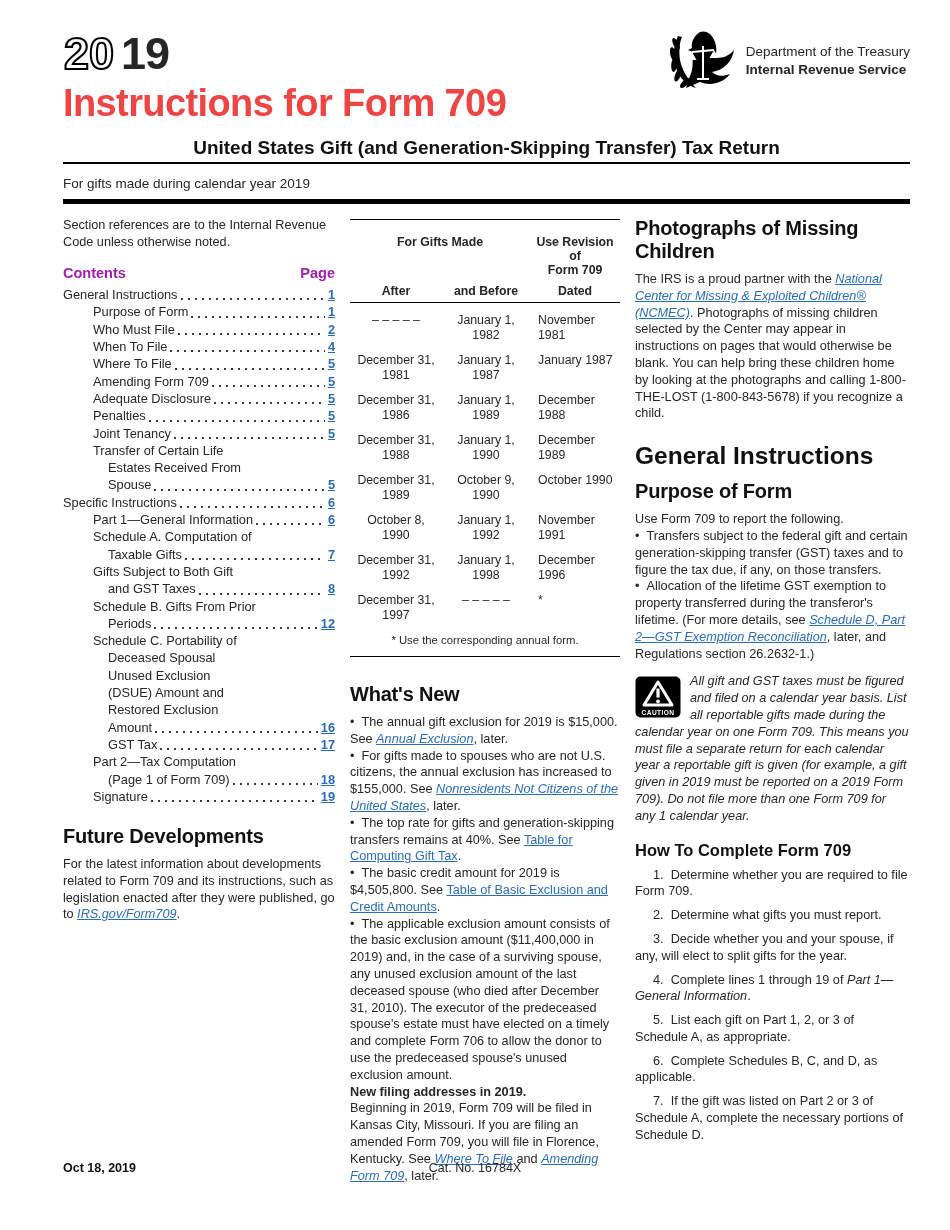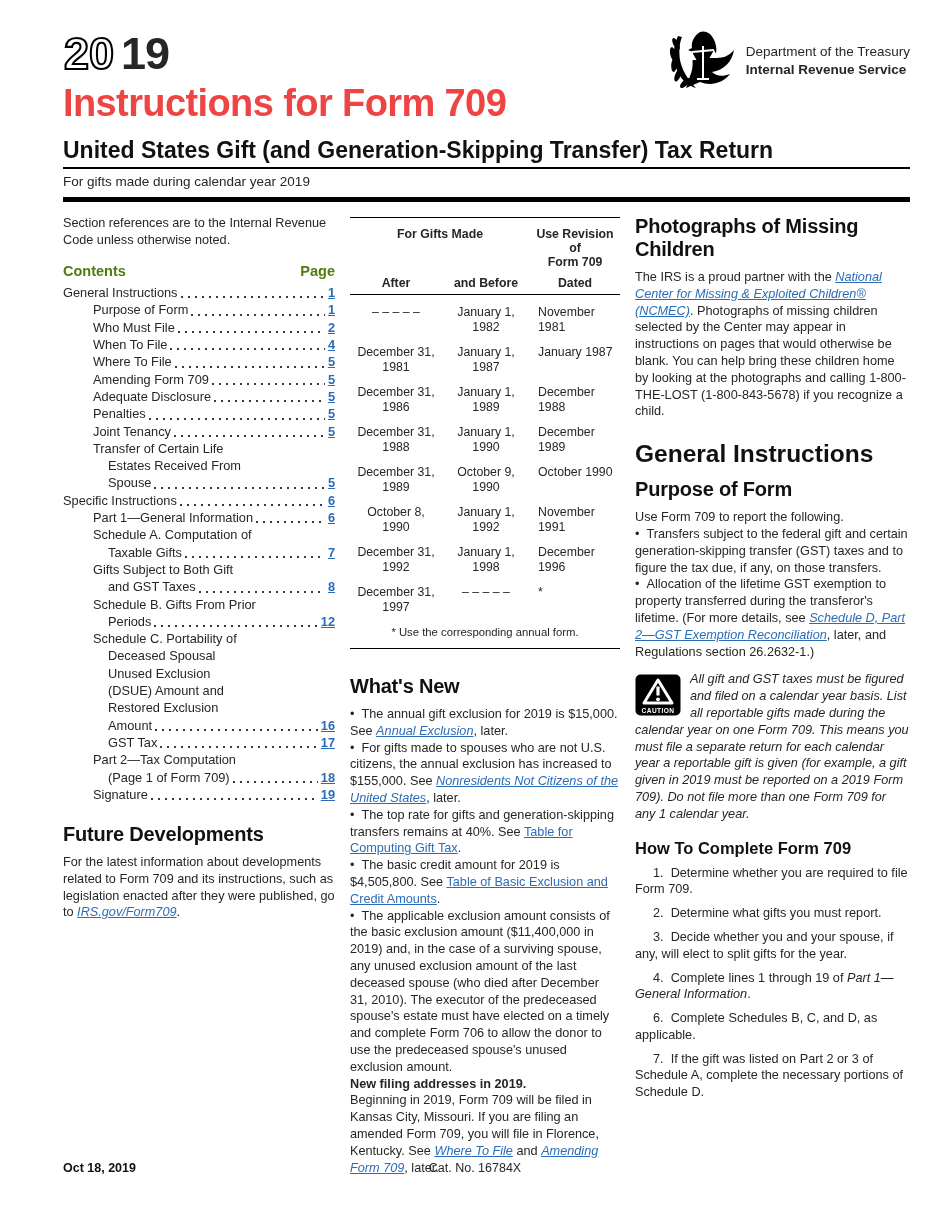--- a/index.html
+++ b/index.html
@@ -13,22 +13,22 @@
 
   
   .masthead { display:flex; justify-content:space-between; align-items:flex-start; }
   .year { display:flex; align-items:flex-end; height:48px; }
   .year-bold { font-size:45px; font-weight:bold; line-height:0.92; letter-spacing:-1px; }
   .main-title { font-size:38px; font-weight:bold; letter-spacing:-0.6px; margin-top:8px; color:#ef4444; }
   .agency { display:flex; gap:8px; align-items:flex-start; margin-top:4px; }
   .agency-text { font-size:13.5px; line-height:1.3; padding-top:13px; }
   .agency-text .l2 { font-weight:bold; }
 
-  .subtitle { font-size:23px; font-weight:bold; color:#111; border-bottom:2px solid #000; padding:12px 0 3px; }
-  .tagline { font-size:13.5px; padding:5px 0 8px; }
+  .subtitle { font-size:19px; font-weight:bold; color:#111; border-bottom:2px solid #000; padding:12px 0 3px;text-align:center; }
+  .tagline { font-size:13.5px; padding:12px 0 8px; }
   .thick-rule { height:5px; background:#000; }
 
   
   .columns { display:flex; gap:15px; margin-top:13px; }
   .col1 { width:272px; flex:none; }
   .col2 { width:270px; flex:none; }
   .col3 { flex:1; }
 
   .para { font-size:12.7px; line-height:16.8px; margin:0; }
   .step { margin:7px 0; text-indent:18px; }
@@ -37,32 +37,32 @@
   a.lnk, a.lnki { color:#2b6cb8; text-decoration:underline; cursor:pointer; }
   a.lnki { font-style:italic; }
 
   .h2 { font-size:20px; font-weight:bold; color:#111; letter-spacing:-0.2px; margin:20px 0 8px; line-height:1.15; }
   .h2.first { margin-top:0; }
   .h1 { font-size:24.5px; font-weight:bold; color:#111; margin:20px 0 6px; }
   .h3 { font-size:16.5px; font-weight:bold; color:#111; margin:16px 0 6px; }
 
   
   .small-note { font-size:12.7px; line-height:16.6px; }
-  .contents-head { display:flex; justify-content:space-between; font-weight:bold; font-size:14.5px; margin:15px 0 5px; color:#4d7c0f; }
+  .contents-head { display:flex; justify-content:space-between; font-weight:bold; font-size:14.5px; margin:15px 0 5px; color:#a21caf; }
   .toc-line { font-size:12.8px; line-height:17.3px; }
   .ind0 { padding-left:0; } .ind1 { padding-left:30px; } .ind2 { padding-left:45px; }
   .toc-row { display:flex; align-items:baseline; }
   .dots { flex:1; height:2px; margin:0 3px 3px 3px; align-self:flex-end;
           background-image:repeating-linear-gradient(to right,#3a3a3a 0 2px,transparent 2px 7px); }
   a.pagenum { color:#2b6cb8; font-weight:bold; text-decoration:underline; cursor:pointer; }
 
   
   .rev-table { border-top:1.6px solid #000; border-bottom:1.6px solid #000; padding-top:9px; margin-top:2px; }
   .rgrid { display:grid; grid-template-columns:92px 88px 1fr; }
-  .rev-head { font-weight:bold; font-size:12.3px; border-bottom:1.6px solid #000; padding-bottom:4px; }
+  .rev-head { font-weight:bold; font-size:12.3px; border-bottom:1.6px solid #000; padding-bottom:4px;margin-top:6px; }
   .grp   { grid-area:1/1/2/3; text-align:center; }
   .use-h { grid-area:1/3/2/4; text-align:center; line-height:14px; }
   .after-h  { grid-area:2/1; text-align:center; padding-top:7px; }
   .before-h { grid-area:2/2; text-align:center; padding-top:7px; }
   .dated-h  { grid-area:2/3; text-align:center; padding-top:7px; }
   .rev-row { font-size:12.3px; line-height:15px; margin-top:10px; }
   .cell-a { text-align:center; padding:0 2px; }
   .cell-b { text-align:center; padding:0 2px; }
   .cell-u { padding-left:8px; }
   .footnote { text-align:center; font-size:11.3px; padding:11px 0 10px; }
@@ -360,20 +360,21 @@
       <div>
 
           <div class="para step"><span>1.&nbsp;&nbsp;Determine whether you are required to file Form 709.</span></div>
 
           <div class="para step"><span>2.&nbsp;&nbsp;Determine what gifts you must report.</span></div>
 
           <div class="para step"><span>3.&nbsp;&nbsp;Decide whether you and your spouse, if any, will elect to split gifts for the year.</span></div>
 
           <div class="para step"><span>4.&nbsp;&nbsp;Complete lines 1 through 19 of </span><span class="i">Part 1—General Information</span><span>.</span></div>
 
+          <div class="para step"><span>5.&nbsp;&nbsp;List each gift on Part 1, 2, or 3 of Schedule A, as appropriate.</span></div>
 
           <div class="para step"><span>6.&nbsp;&nbsp;Complete Schedules B, C, and D, as applicable.</span></div>
 
           <div class="para step"><span>7.&nbsp;&nbsp;If the gift was listed on Part 2 or 3 of Schedule A, complete the necessary portions of Schedule D.</span></div>
         </div>
     </div>
 
   </div>
 </div>
 

